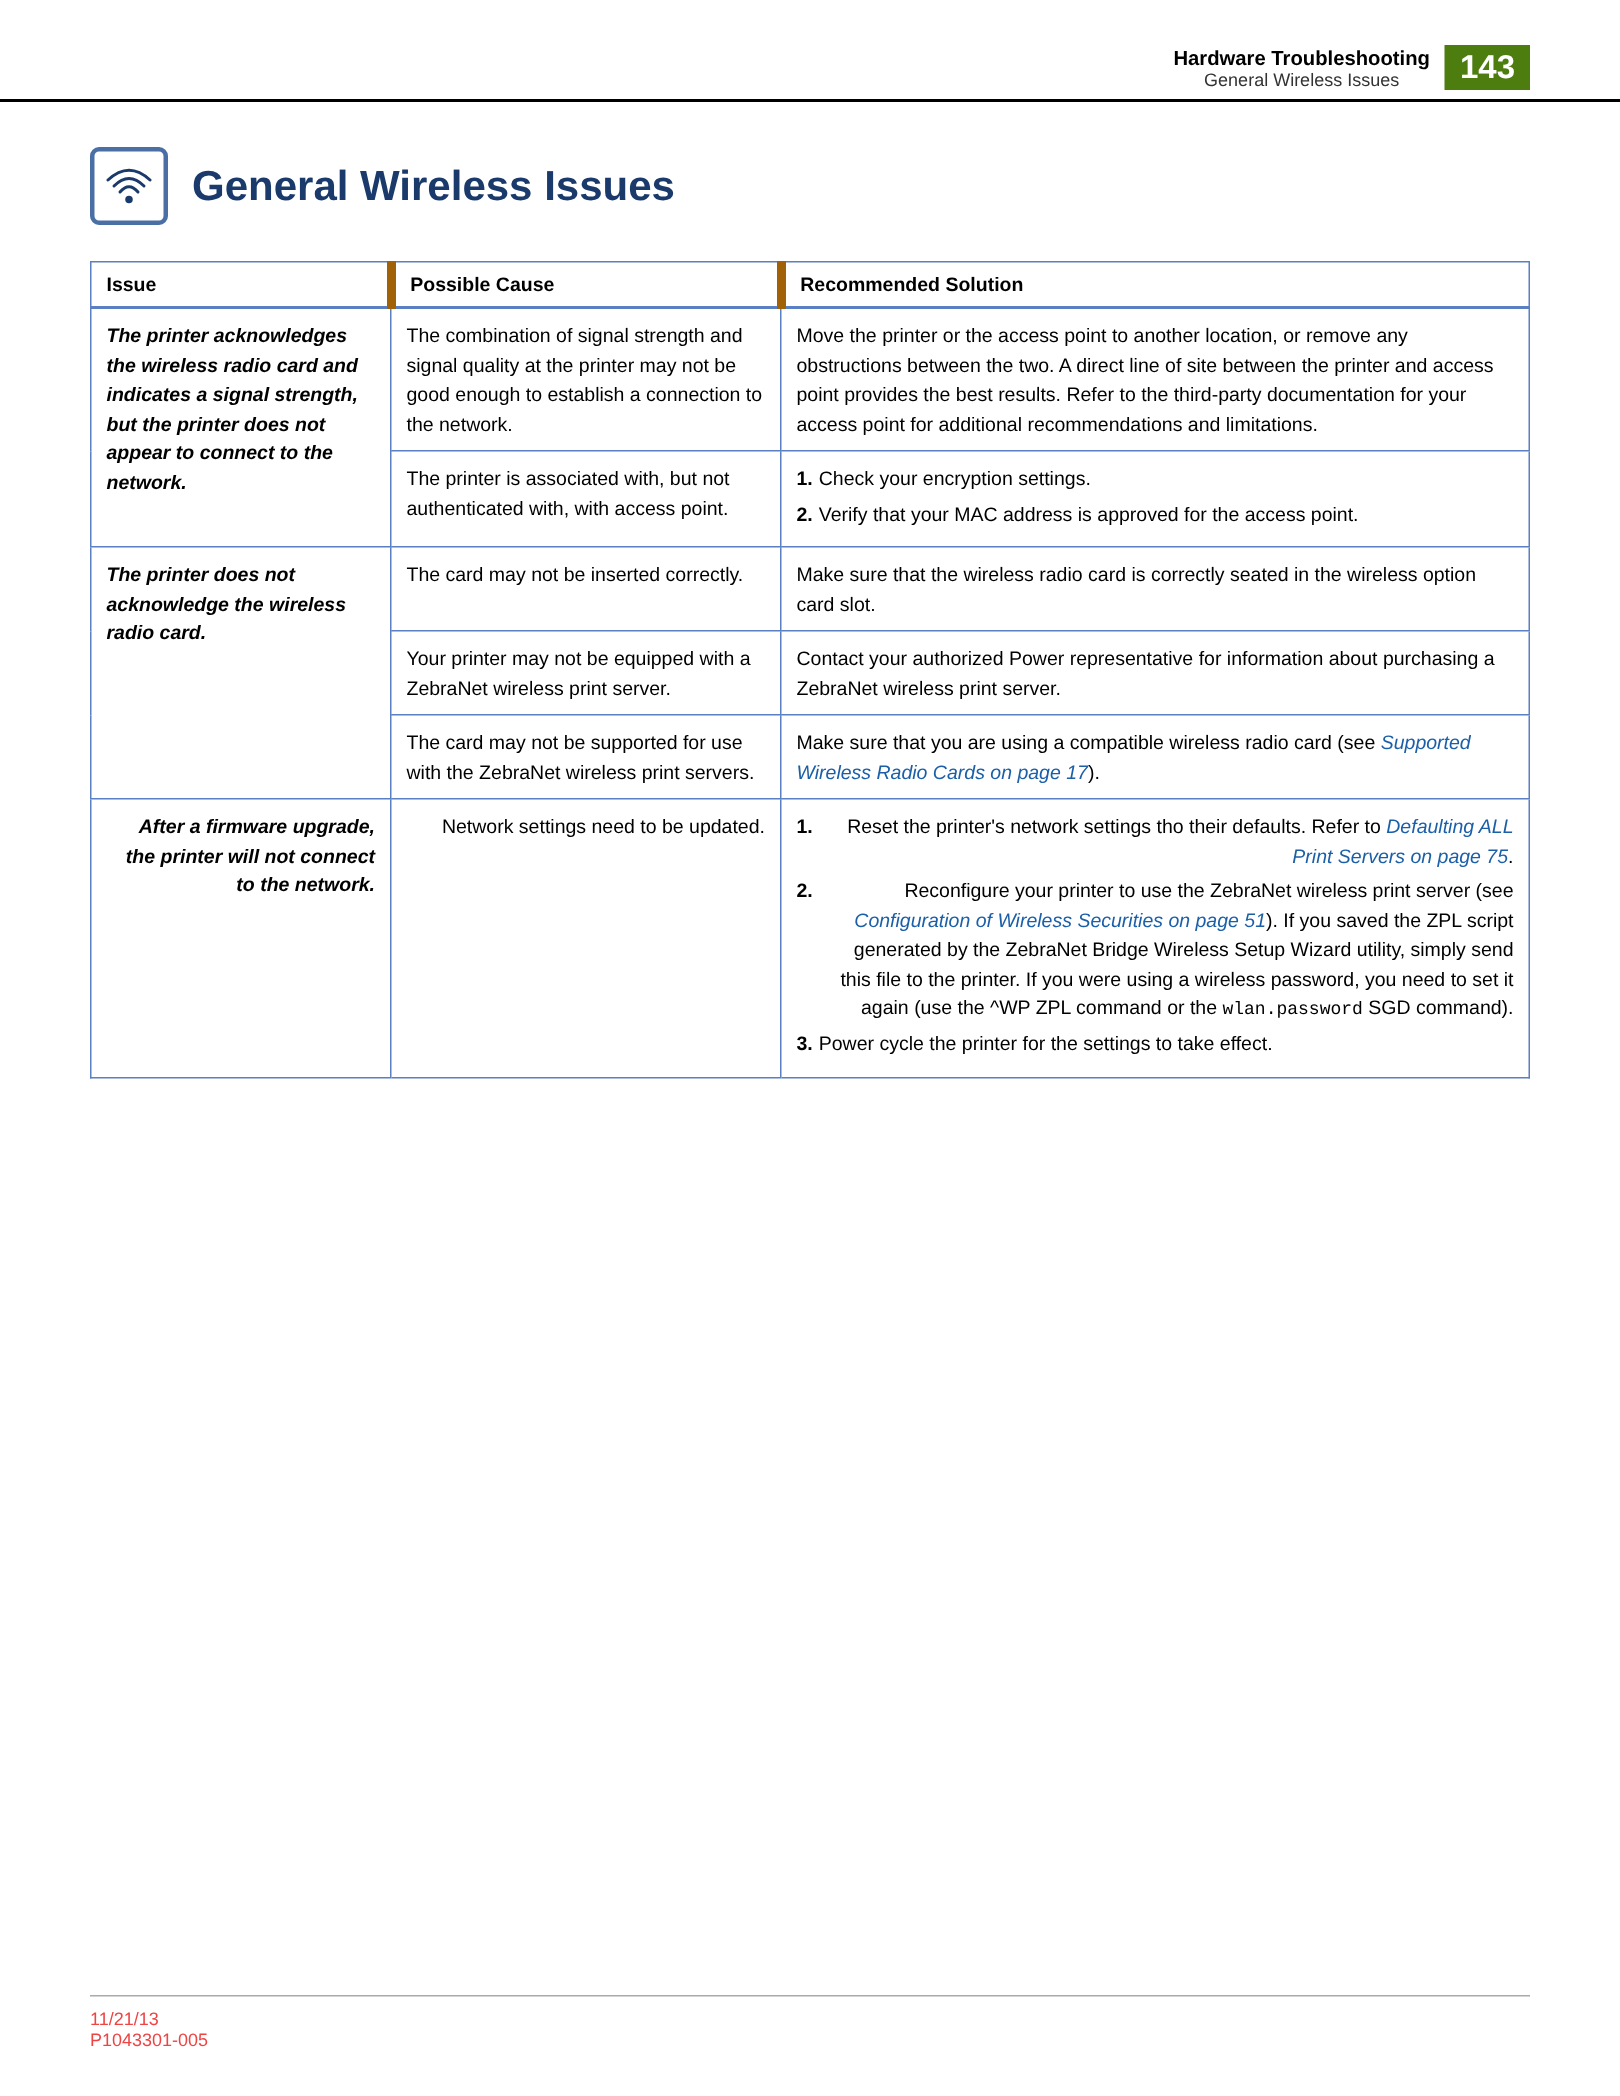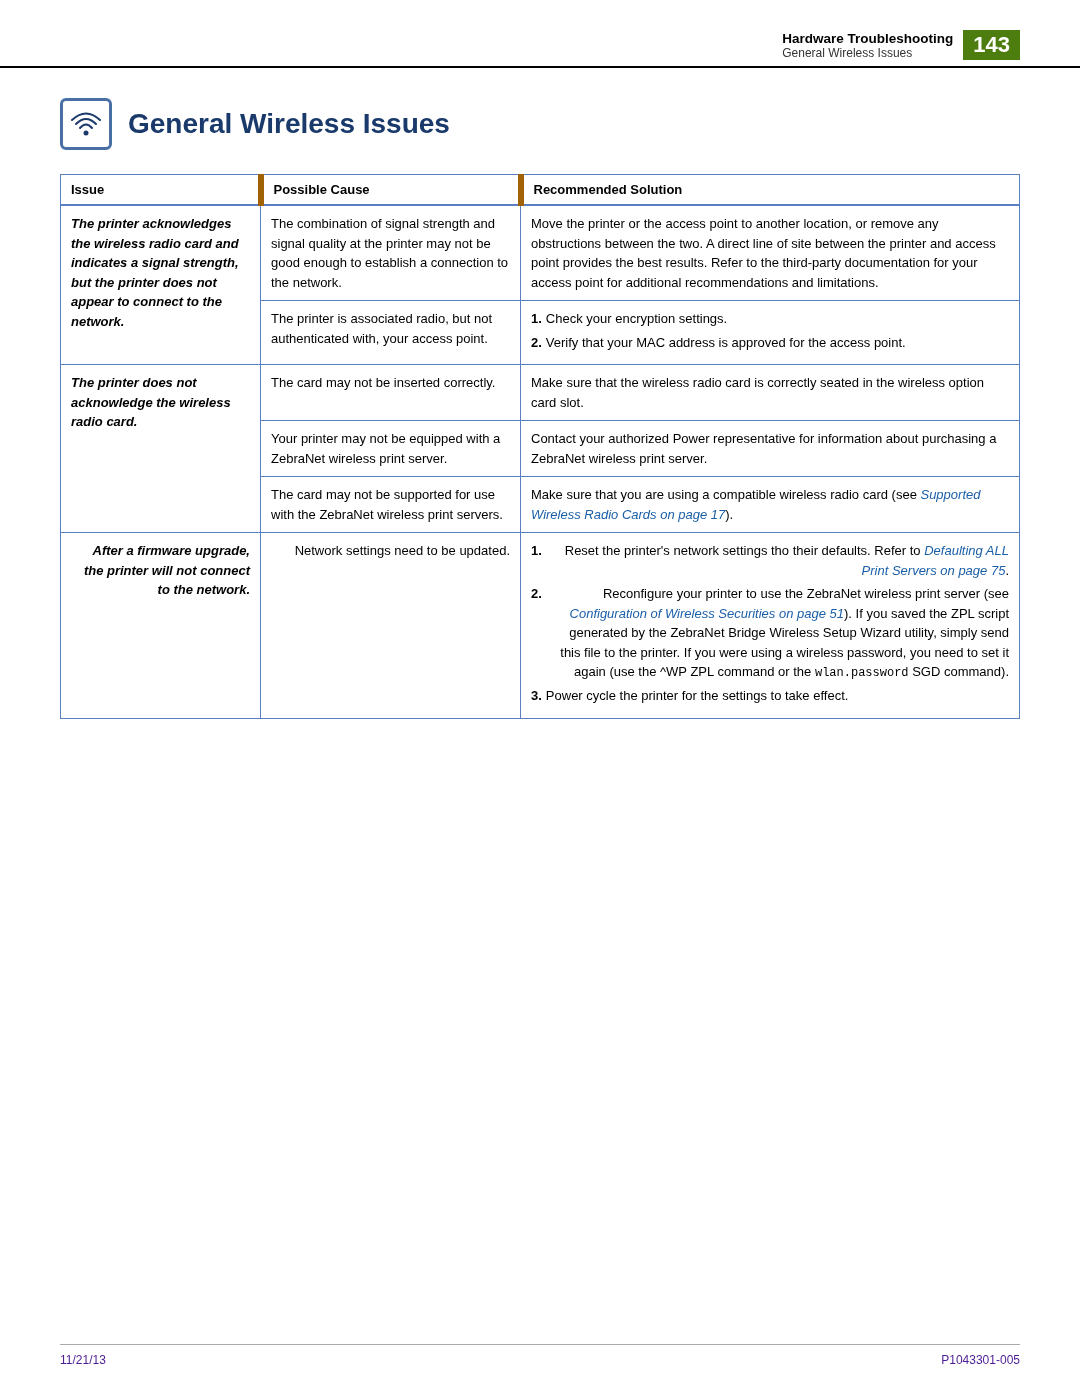--- a/index.html
+++ b/index.html
@@ -24,21 +24,21 @@
     
     .page-header {
       display: flex;
       justify-content: flex-end;
       align-items: flex-end;
       padding: 30px 60px 6px 60px;
       border-bottom: 2px solid #000;
       margin-bottom: 0;
     }
     .header-right {
-      text-align: left;
+      text-align: center;
     }
     .header-chapter {
       font-weight: bold;
       font-size: 13.5px;
     }
     .header-section {
       font-size: 12px;
       color: #333;
     }
     .page-number-box {
@@ -164,23 +164,24 @@
 
     
     .page-footer {
       position: absolute;
       bottom: 30px;
       left: 60px;
       right: 60px;
       display: flex;
       justify-content: space-between;
       font-size: 12px;
-      color: #4c1d95;
+      color: #ef4444;
       border-top: 1px solid #aaa;
       padding-top: 8px;
+      flex-direction: column;
     }
 
     code {
       font-family: 'Courier New', monospace;
       font-size: 12px;
     }
   </style>
 </head>
 <body>
 
@@ -228,21 +229,21 @@
           </td>
           <td class="col-cause">
             <span>The combination of signal strength and signal quality at the printer may not be good enough to establish a connection to the network.</span>
           </td>
           <td class="col-solution">
             <span>Move the printer or the access point to another location, or remove any obstructions between the two. A direct line of site between the printer and access point provides the best results. Refer to the third-party documentation for your access point for additional recommendations and limitations.</span>
           </td>
         </tr>
         <tr>
           <td class="col-cause">
-            <span>The printer is associated radio, but not authenticated with, your access point.</span>
+            <span>The printer is associated with, but not authenticated with, with access point.</span>
           </td>
           <td class="col-solution">
             <ol class="numbered-list">
               <li>
                   <span class="num">1.</span>
                   <span>Check your encryption settings.</span>
                 </li>
               <li>
                   <span class="num">2.</span>
                   <span>Verify that your MAC address is approved for the access point.</span>

